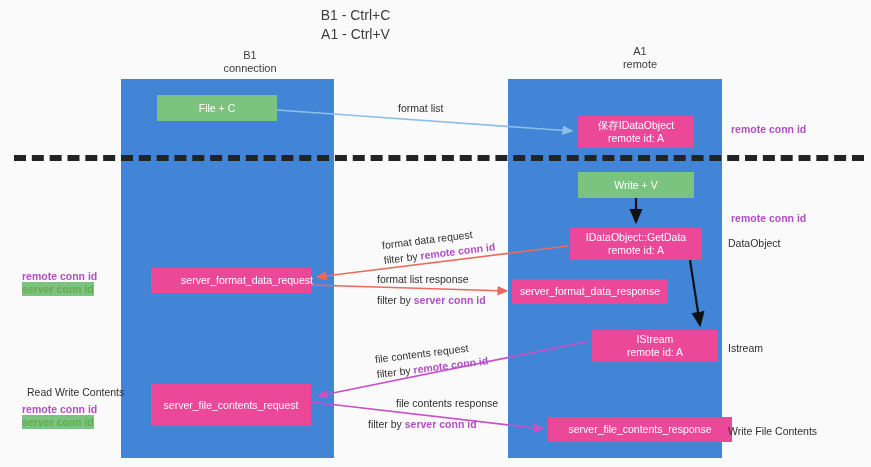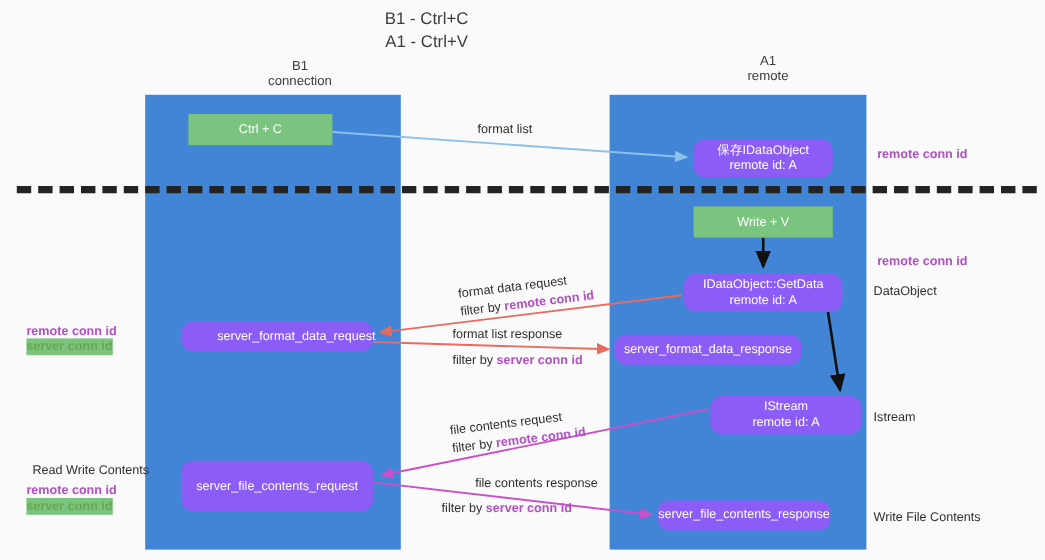--- a/index.html
+++ b/index.html
@@ -61,31 +61,31 @@
     line-height: 13px;
     text-align: center;
     display: flex;
     flex-direction: column;
     align-items: center;
     justify-content: center;
     white-space: pre-line;
     z-index: 5;
   }
   .green { background: #7ac47f; }
-  .orange { background: #8b5cf6; border-radius: 10px; }
+  .orange { background: #ec4899; }
 
   #box-ctrlc  { left: 157px; top: 95px;  width: 120px; height: 26px; }
   #box-savedo { left: 578px; top: 116px; width: 116px; height: 32px; }
   #box-ctrlv  { left: 578px; top: 172px; width: 116px; height: 26px; }
   #box-getdata{ left: 570px; top: 228px; width: 132px; height: 32px; }
   #box-sfdreq { left: 151px; top: 268px; width: 160px; height: 25px; padding-left: 32px; }
   #box-sfdresp{ left: 512px; top: 279px; width: 156px; height: 25px; }
   #box-istream{ left: 592px; top: 330px; width: 126px; height: 32px; }
   #box-sfcreq { left: 151px; top: 384px; width: 160px; height: 42px; }
-  #box-sfcresp{ left: 548px; top: 417px; width: 144px; height: 25px; }
+  #box-sfcresp{ left: 548px; top: 417px; width: 184px; height: 25px; }
 
   
   #arrows {
     left: 0; top: 0; width: 871px; height: 467px;
     pointer-events: none;
     z-index: 3;
   }
 
   
   .annot {
@@ -171,21 +171,21 @@
 
     <path d="M311,285 L507,291" stroke="#ea6a5e" stroke-width="1.6" fill="none" marker-end="url(#ah-red)"></path>
 
     <path d="M590,341 L318,396" stroke="#c850c8" stroke-width="1.6" fill="none" marker-end="url(#ah-mag)"></path>
 
     <path d="M311,402 L543,429" stroke="#c850c8" stroke-width="1.6" fill="none" marker-end="url(#ah-mag)"></path>
   </svg>
 
   <div class="abs" id="divider"></div>
 
-  <div class="abs box green" id="box-ctrlc">Ctrl + C</div>
+  <div class="abs box green" id="box-ctrlc">File + C</div>
   <div class="abs box orange" id="box-savedo">保存IDataObject
 remote id: A</div>
   <div class="abs box green" id="box-ctrlv">Write + V</div>
   <div class="abs box orange" id="box-getdata">IDataObject::GetData
 remote id: A</div>
   <div class="abs box orange" id="box-sfdreq">server_format_data_request</div>
   <div class="abs box orange" id="box-sfdresp">server_format_data_response</div>
   <div class="abs box orange" id="box-istream">IStream
 remote id: A</div>
   <div class="abs box orange" id="box-sfcreq">server_file_contents_request</div>

